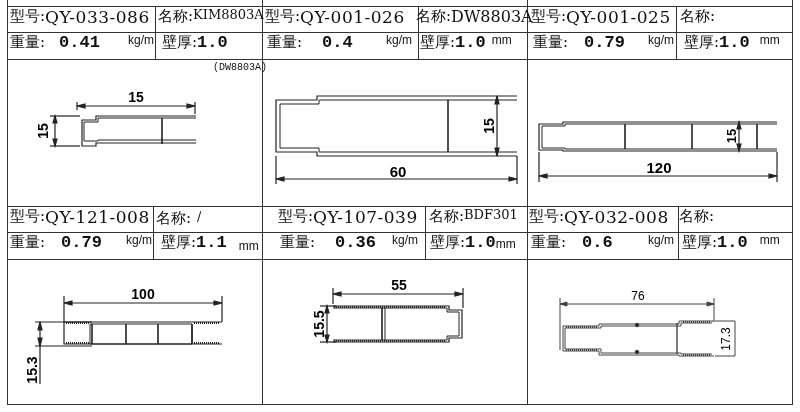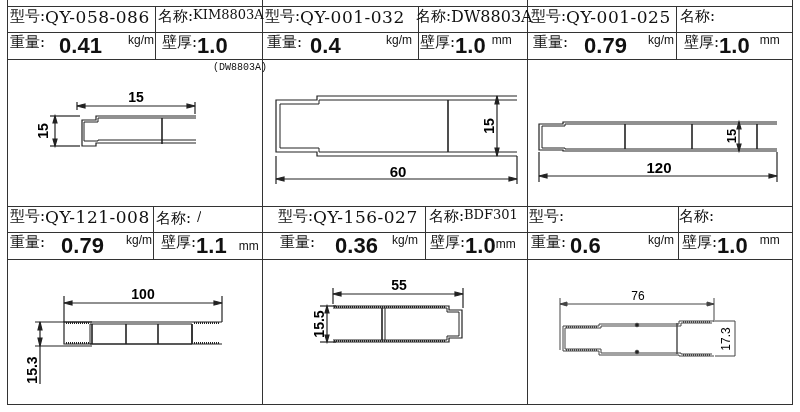--- a/index.html
+++ b/index.html
@@ -4,21 +4,21 @@
 <style>
   html,body{margin:0;padding:0;background:#fff;}
   body{width:800px;height:412px;position:relative;overflow:hidden;font-family:"DejaVu Serif",serif;color:#111;}
   .grid{position:absolute;left:7px;top:0;width:786px;height:405px;}
   .line{position:absolute;background:#333;}
   .cell{position:absolute;display:flex;align-items:flex-start;white-space:nowrap;overflow:hidden;}
   .lbl{font-size:15px;}
   .model{font-size:17px;letter-spacing:0.5px;}
   .name{font-size:13px;}
   .name-big{font-size:16px;}
-  .val{font-size:22px;font-weight:bold;font-family:Liberation Sans, sans-serif;}
+  .val{font-size:17px;font-weight:bold;font-family:Liberation Mono, monospace;}
   .unit{font-size:12px;font-family:"Liberation Sans",sans-serif;}
   .drawing{position:absolute;}
   .note{position:absolute;font-size:10px;font-family:"Liberation Mono",monospace;}
   svg text{font-family:"Liberation Sans",sans-serif;}
 </style>
 </head>
 <body>
 
 <div class="grid">
 
@@ -40,21 +40,21 @@
   <div class="line" style="left:669px;top:6px;width:1px;height:53px;"></div>
 
   <div class="line" style="left:146px;top:206px;width:1px;height:53px;"></div>
   <div class="line" style="left:418px;top:206px;width:1px;height:53px;"></div>
   <div class="line" style="left:671px;top:206px;width:1px;height:53px;"></div>
 </div>
 
 <div>
   <div class="cell" style="left:10px;top:7px;height:25px;">
     <span class="lbl">型号:</span>
-    <span class="model">QY-058-086</span>
+    <span class="model">QY-033-086</span>
   </div>
   <div class="cell" style="left:158px;top:7px;height:25px;">
     <span class="lbl">名称:</span>
     <span class="name">KIM8803A</span>
   </div>
   <div class="cell" style="left:10px;top:33px;height:26px;width:144px;">
     <span class="lbl">重量:</span>
     <span class="val" style="margin-left:14px;">0.41</span>
     <span class="unit" style="margin-left:auto;">kg/m</span>
   </div>
@@ -79,29 +79,29 @@
       <line x1="162" y1="58" x2="162" y2="84" stroke-width="1.6"></line>
     </g>
     <text x="136" y="42" font-size="14" text-anchor="middle" font-weight="bold">15</text>
     <text x="0" y="0" font-size="14" font-weight="bold" text-anchor="middle" transform="translate(48,71) rotate(-90)">15</text>
   </svg>
 </div>
 
 <div>
   <div class="cell" style="left:265px;top:7px;height:25px;">
     <span class="lbl">型号:</span>
-    <span class="model">QY-001-032</span>
+    <span class="model">QY-001-026</span>
   </div>
   <div class="cell" style="left:416px;top:7px;height:25px;">
     <span class="lbl">名称:</span>
     <span class="name-big">DW8803A</span>
   </div>
   <div class="cell" style="left:267px;top:33px;height:26px;width:145px;">
     <span class="lbl">重量:</span>
-    <span class="val" style="margin-left:8px;">0.4</span>
+    <span class="val" style="margin-left:20px;">0.4</span>
     <span class="unit" style="margin-left:auto;">kg/m</span>
   </div>
   <div class="cell" style="left:420px;top:33px;height:26px;">
     <span class="lbl">壁厚:</span>
     <span class="val">1.0</span>
     <span class="unit" style="margin-left:6px;">mm</span>
   </div>
   <div class="note" style="left:213px;top:62px;">(DW8803A)</div>
   <svg class="drawing" style="left:262px;top:60px;" width="262" height="146">
     <g stroke="#222" fill="none" stroke-width="1.2">
@@ -201,21 +201,21 @@
       <path d="M66,63 L90,63 M66,83 L90,83 M194,63 L220,63 M194,83 L220,83" stroke-dasharray="1,1" stroke-width="2"></path>
     </g>
     <text x="143" y="39" font-size="14" text-anchor="middle" font-weight="bold">100</text>
     <text x="0" y="0" font-size="14" font-weight="bold" text-anchor="middle" transform="translate(37,110) rotate(-90)">15.3</text>
   </svg>
 </div>
 
 <div>
   <div class="cell" style="left:278px;top:207px;height:25px;">
     <span class="lbl">型号:</span>
-    <span class="model">QY-156-027</span>
+    <span class="model">QY-107-039</span>
   </div>
   <div class="cell" style="left:429px;top:207px;height:25px;">
     <span class="lbl">名称:</span>
     <span class="name">BDF301</span>
   </div>
   <div class="cell" style="left:280px;top:233px;height:26px;width:138px;">
     <span class="lbl">重量:</span>
     <span class="val" style="margin-left:20px;">0.36</span>
     <span class="unit" style="margin-left:auto;">kg/m</span>
   </div>
@@ -243,27 +243,28 @@
       <line x1="123" y1="48" x2="123" y2="80" stroke-width="1"></line>
     </g>
     <text x="137" y="30" font-size="14" text-anchor="middle" font-weight="bold">55</text>
     <text x="0" y="0" font-size="14" font-weight="bold" text-anchor="middle" transform="translate(62,64) rotate(-90)">15.5</text>
   </svg>
 </div>
 
 <div>
   <div class="cell" style="left:529px;top:207px;height:25px;">
     <span class="lbl">型号:</span>
+    <span class="model">QY-032-008</span>
   </div>
   <div class="cell" style="left:679px;top:207px;height:25px;">
     <span class="lbl">名称:</span>
   </div>
   <div class="cell" style="left:531px;top:233px;height:26px;width:143px;">
     <span class="lbl">重量:</span>
-    <span class="val" style="margin-left:4px;">0.6</span>
+    <span class="val" style="margin-left:16px;">0.6</span>
     <span class="unit" style="margin-left:auto;">kg/m</span>
   </div>
   <div class="cell" style="left:682px;top:233px;height:26px;">
     <span class="lbl">壁厚:</span>
     <span class="val">1.0</span>
     <span class="unit" style="margin-left:12px;">mm</span>
   </div>
   <svg class="drawing" style="left:527px;top:260px;" width="266" height="145">
     <g stroke="#444" fill="none" stroke-width="1">
       <line x1="33" y1="38" x2="33" y2="90"></line>

